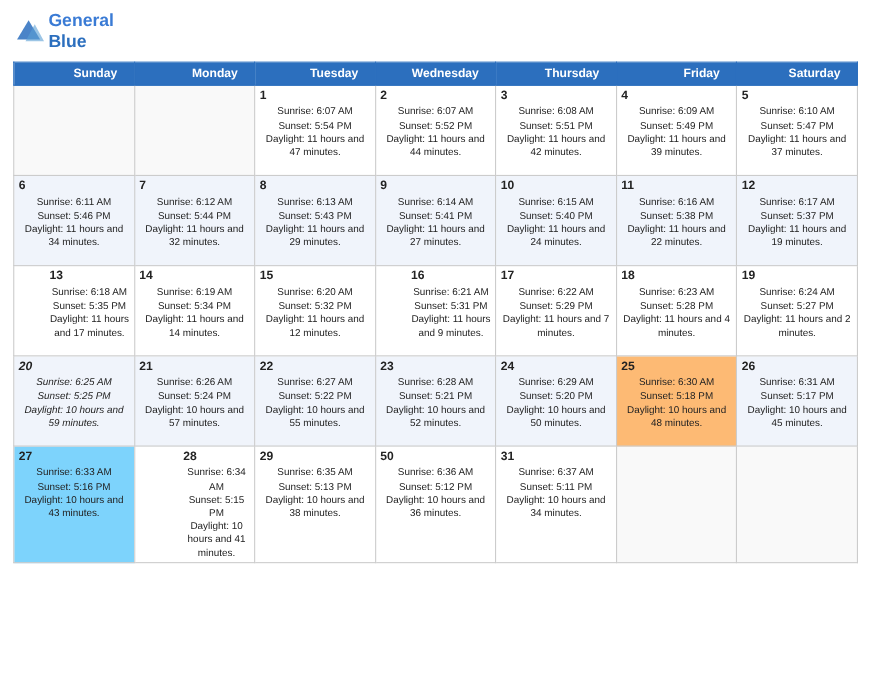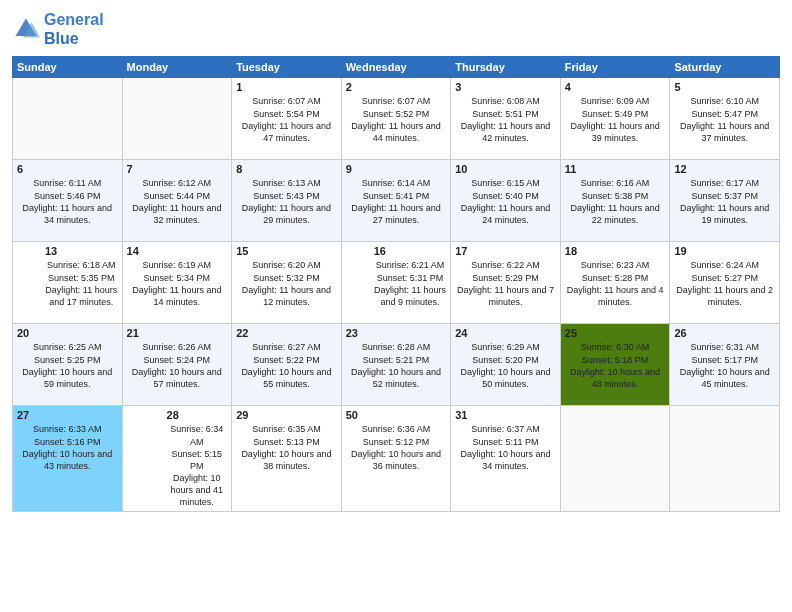--- a/index.html
+++ b/index.html
@@ -55,22 +55,22 @@
     table {
       width: 100%;
       border-collapse: collapse;
       table-layout: fixed;
     }
     th {
       background-color: #2c6fbe;
       color: #fff;
       font-size: 11px;
       font-weight: bold;
-      padding: 4px 4px;
-      text-align: left;
+      padding: 4px 15px;
+      text-align: right;
       border: 1px solid #2c6fbe;
     }
     td {
       border: 1px solid #ccc;
       vertical-align: top;
       padding: 3px 4px;
       font-size: 9px;
       color: #222;
       height: 82px;
     }
@@ -205,41 +205,41 @@
           <td style="background: rgb(255, 255, 255);">
             <span class="day-num">18</span>
             <div class="cell-content">Sunrise: 6:23 AM<br>Sunset: 5:28 PM<br>Daylight: 11 hours and 4 minutes.</div>
           </td>
           <td style="background: rgb(255, 255, 255);">
             <span class="day-num">19</span>
             <div class="cell-content">Sunrise: 6:24 AM<br>Sunset: 5:27 PM<br>Daylight: 11 hours and 2 minutes.</div>
           </td>
         </tr>
         <tr>
-          <td style="background: rgb(240, 244, 251);">
+          <td style="background: rgb(240, 244, 251); font-style: italic;">
             <span class="day-num">20</span>
             <div class="cell-content">Sunrise: 6:25 AM<br>Sunset: 5:25 PM<br>Daylight: 10 hours and 59 minutes.</div>
           </td>
           <td style="background: rgb(240, 244, 251);">
             <span class="day-num">21</span>
             <div class="cell-content">Sunrise: 6:26 AM<br>Sunset: 5:24 PM<br>Daylight: 10 hours and 57 minutes.</div>
           </td>
           <td style="background: rgb(240, 244, 251);">
             <span class="day-num">22</span>
             <div class="cell-content">Sunrise: 6:27 AM<br>Sunset: 5:22 PM<br>Daylight: 10 hours and 55 minutes.</div>
           </td>
           <td style="background: rgb(240, 244, 251);">
             <span class="day-num">23</span>
             <div class="cell-content">Sunrise: 6:28 AM<br>Sunset: 5:21 PM<br>Daylight: 10 hours and 52 minutes.</div>
           </td>
           <td style="background: rgb(240, 244, 251);">
             <span class="day-num">24</span>
             <div class="cell-content">Sunrise: 6:29 AM<br>Sunset: 5:20 PM<br>Daylight: 10 hours and 50 minutes.</div>
           </td>
-          <td style="background: #4d7c0f; margin-left: 12px;">
+          <td style="background: #fdba74; margin-left: 12px;">
             <span class="day-num">25</span>
             <div class="cell-content">Sunrise: 6:30 AM<br>Sunset: 5:18 PM<br>Daylight: 10 hours and 48 minutes.</div>
           </td>
           <td style="background: rgb(240, 244, 251);">
             <span class="day-num">26</span>
             <div class="cell-content">Sunrise: 6:31 AM<br>Sunset: 5:17 PM<br>Daylight: 10 hours and 45 minutes.</div>
           </td>
         </tr>
         <tr>
           <td style="background: #7dd3fc;">

